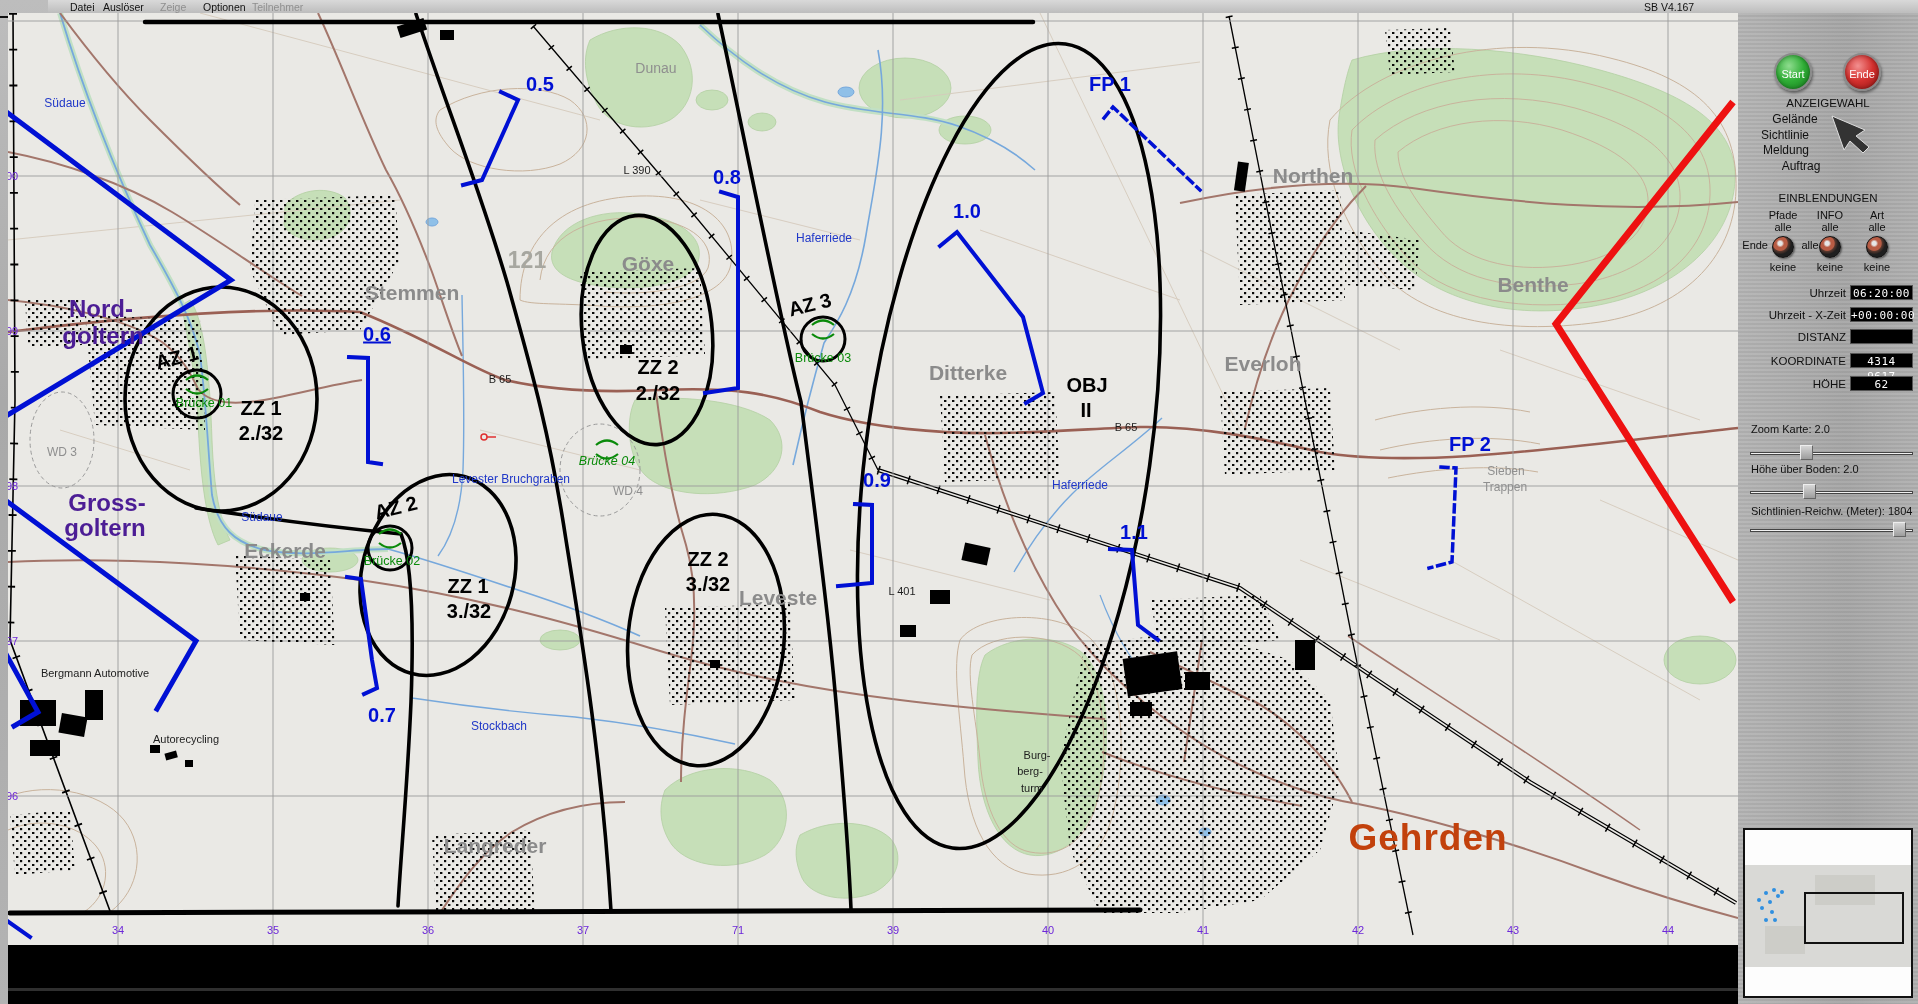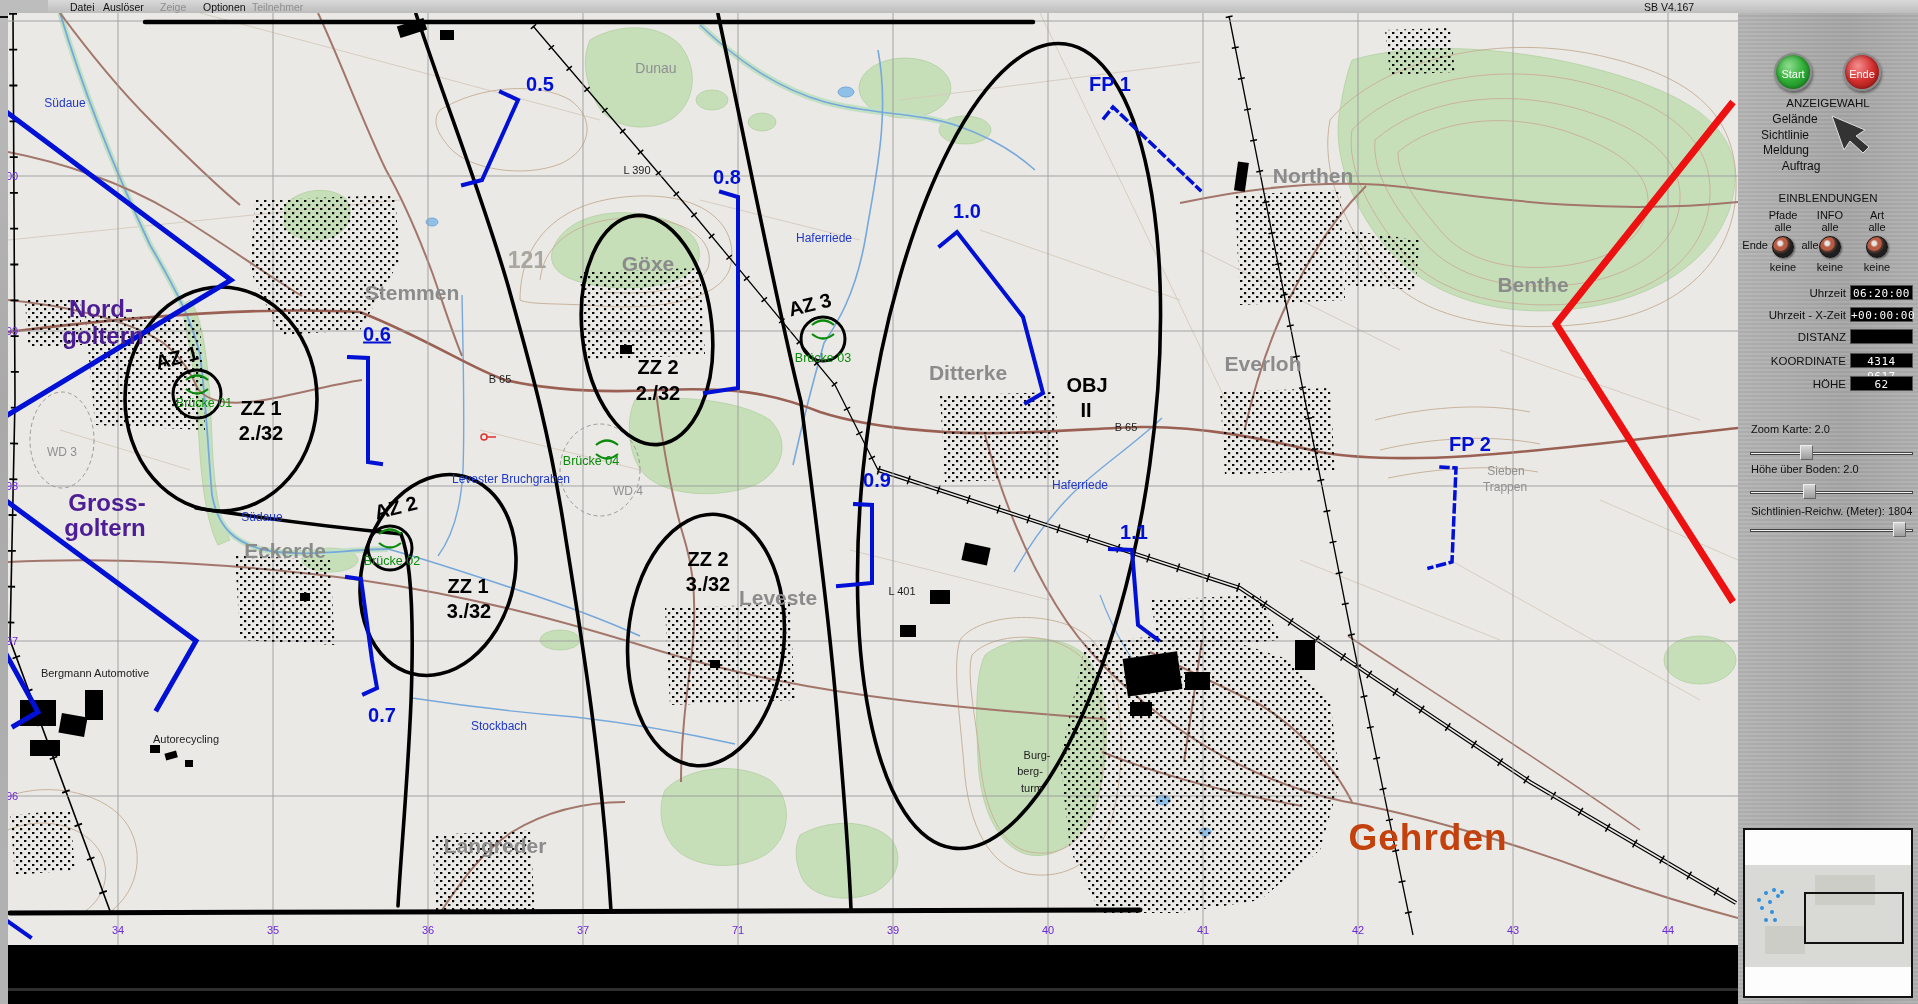--- a/index.html
+++ b/index.html
@@ -341,21 +341,21 @@
         <div class="mlab tb" style="left: 374px; top: 702px; transform: translate(-50%, -50%);">0.7</div>
         <div class="mlab tb" style="left: 719px; top: 164px; transform: translate(-50%, -50%);">0.8</div>
         <div class="mlab tb" style="left: 869px; top: 467px; transform: translate(-50%, -50%);">0.9</div>
         <div class="mlab tb" style="left: 959px; top: 198px; transform: translate(-50%, -50%);">1.0</div>
         <div class="mlab tb" style="left: 1126px; top: 519px; transform: translate(-50%, -50%);">1.1</div>
         <div class="mlab tb" style="left: 1102px; top: 71px; transform: translate(-50%, -50%);">FP 1</div>
         <div class="mlab tb" style="left: 1462px; top: 431px; transform: translate(-50%, -50%);">FP 2</div>
         <div class="mlab grn" style="left: 196px; top: 390px; transform: translate(-50%, -50%);">Brücke 01</div>
         <div class="mlab grn" style="left: 384px; top: 548px; transform: translate(-50%, -50%);">Brücke 02</div>
         <div class="mlab grn" style="left: 815px; top: 345px; transform: translate(-50%, -50%);">Brücke 03</div>
-        <div class="mlab grn" style="left: 583px; top: 448px; transform: translate(-50%, -50%);">Brücke 04</div>
+        <div class="mlab grn" style="left: 599px; top: 448px; transform: translate(-50%, -50%); font-style: italic;">Brücke 04</div>
         <div class="mlab gnum" style="left: 110px; top: 917px; transform: translate(-50%, -50%);">34</div>
         <div class="mlab gnum" style="left: 265px; top: 917px; transform: translate(-50%, -50%);">35</div>
         <div class="mlab gnum" style="left: 420px; top: 917px; transform: translate(-50%, -50%);">36</div>
         <div class="mlab gnum" style="left: 575px; top: 917px; transform: translate(-50%, -50%);">37</div>
         <div class="mlab gnum" style="left: 730px; top: 917px; transform: translate(-50%, -50%);">71</div>
         <div class="mlab gnum" style="left: 885px; top: 917px; transform: translate(-50%, -50%);">39</div>
         <div class="mlab gnum" style="left: 1040px; top: 917px; transform: translate(-50%, -50%);">40</div>
         <div class="mlab gnum" style="left: 1195px; top: 917px; transform: translate(-50%, -50%);">41</div>
         <div class="mlab gnum" style="left: 1350px; top: 917px; transform: translate(-50%, -50%);">42</div>
         <div class="mlab gnum" style="left: 1505px; top: 917px; transform: translate(-50%, -50%);">43</div>

